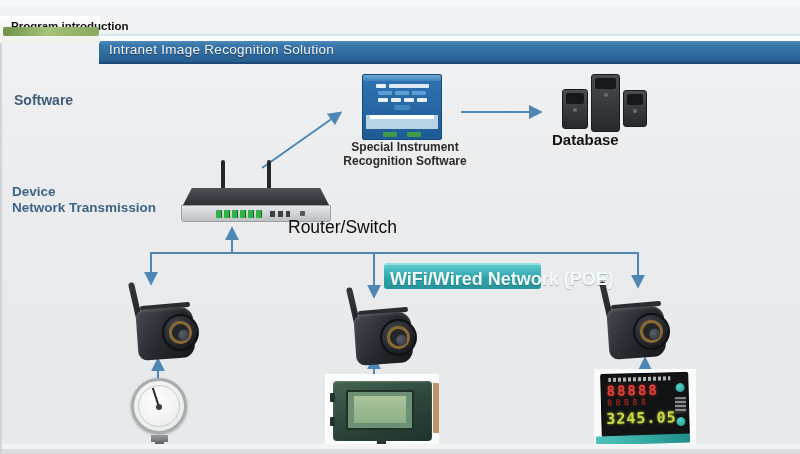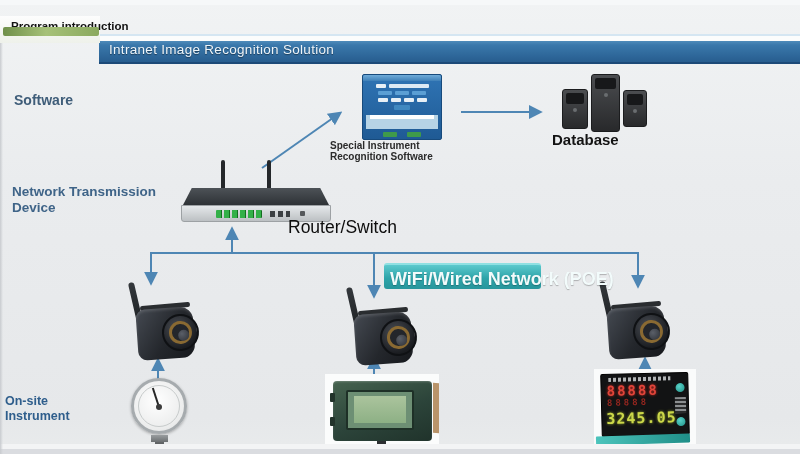--- a/index.html
+++ b/index.html
@@ -37,22 +37,22 @@
   .sw-tb  { height:6px; background:linear-gradient(180deg,#6fabd9,#3f80b8); border-radius:2px 2px 0 0; }
   .sw-row { display:flex; justify-content:center; gap:3px; margin-top:3px; }
   .sw-chip  { width:14px; height:4px; background:#5b9fd4; border-radius:1px; }
   .sw-white { width:10px; height:4px; background:#e8f0f6; border-radius:1px; }
   .sw-field { width:40px; height:4px; background:#ddeaf4; border-radius:1px; }
   .sw-btn   { width:16px; height:5px; background:#3f88c0; border-radius:1px; margin:3px auto 0; }
   .sw-panel { margin:3px 3px 0; height:14px; background:#b7d4e6; }
   .sw-panel .bar { width:64px; height:4px; background:#fdfefe; margin:5px auto 0; }
   .sw-greens { display:flex; justify-content:center; gap:10px; margin-top:3px; }
   .sw-green { width:14px; height:5px; background:#3f9a4a; border-radius:1px; }
-  .sw-caption { position:absolute; left:330px; top:140px; width:150px; z-index:2; text-align:left;
-            font-size:10px; font-weight:700; color:#2b2b2b; }
+  .sw-caption { position:absolute; left:330px; top:140px; width:150px; z-index:2; text-align:center;
+            font-size:12px; font-weight:700; color:#2b2b2b; }
 
   
   .db { position:absolute; left:560px; top:74px; width:92px; height:62px; z-index:2; }
   .tower { position:absolute; background:linear-gradient(180deg,#4b4d50,#28292b); border:1px solid #1b1c1e; border-radius:3px; }
   .tw-l { left:2px;  top:15px; width:26px; height:40px; }
   .tw-m { left:31px; top:0;    width:29px; height:58px; }
   .tw-r { left:63px; top:16px; width:24px; height:37px; }
   .tower .scr { margin:3px 3px 0; height:11px; background:#17181a; border-radius:2px; }
   .tower .dot { width:4px; height:4px; border-radius:50%; background:#6a6d70; margin:4px auto 0; }
   .db-label { position:absolute; left:552px; top:131px; width:110px; z-index:2; 
@@ -174,26 +174,22 @@
       <line x1="374" y1="252" x2="374" y2="296" marker-end="url(#arw)"></line>
       <line x1="638" y1="252" x2="638" y2="286" marker-end="url(#arw)"></line>
       <line x1="158" y1="380" x2="158" y2="360" marker-end="url(#arw)"></line>
       <line x1="374" y1="386" x2="374" y2="358" marker-end="url(#arw)"></line>
       <line x1="645" y1="377" x2="645" y2="359" marker-end="url(#arw)"></line>
     </g>
   </svg>
 
   <div class="lbl lbl-software">Software</div>
   <div class="lbl lbl-network">
+    <div>Device</div>
     <div>Network Transmission</div>
-    <div>Device</div>
-  </div>
-  <div class="lbl lbl-instrument">
-    <div>On-site</div>
-    <div>Instrument</div>
   </div>
 
   <div class="sw-win">
     <div class="sw-tb"></div>
     <div class="sw-row">
         <div class="sw-white"></div>
         <div class="sw-field"></div>
       </div>
     <div class="sw-row">
         <div class="sw-chip"></div>

